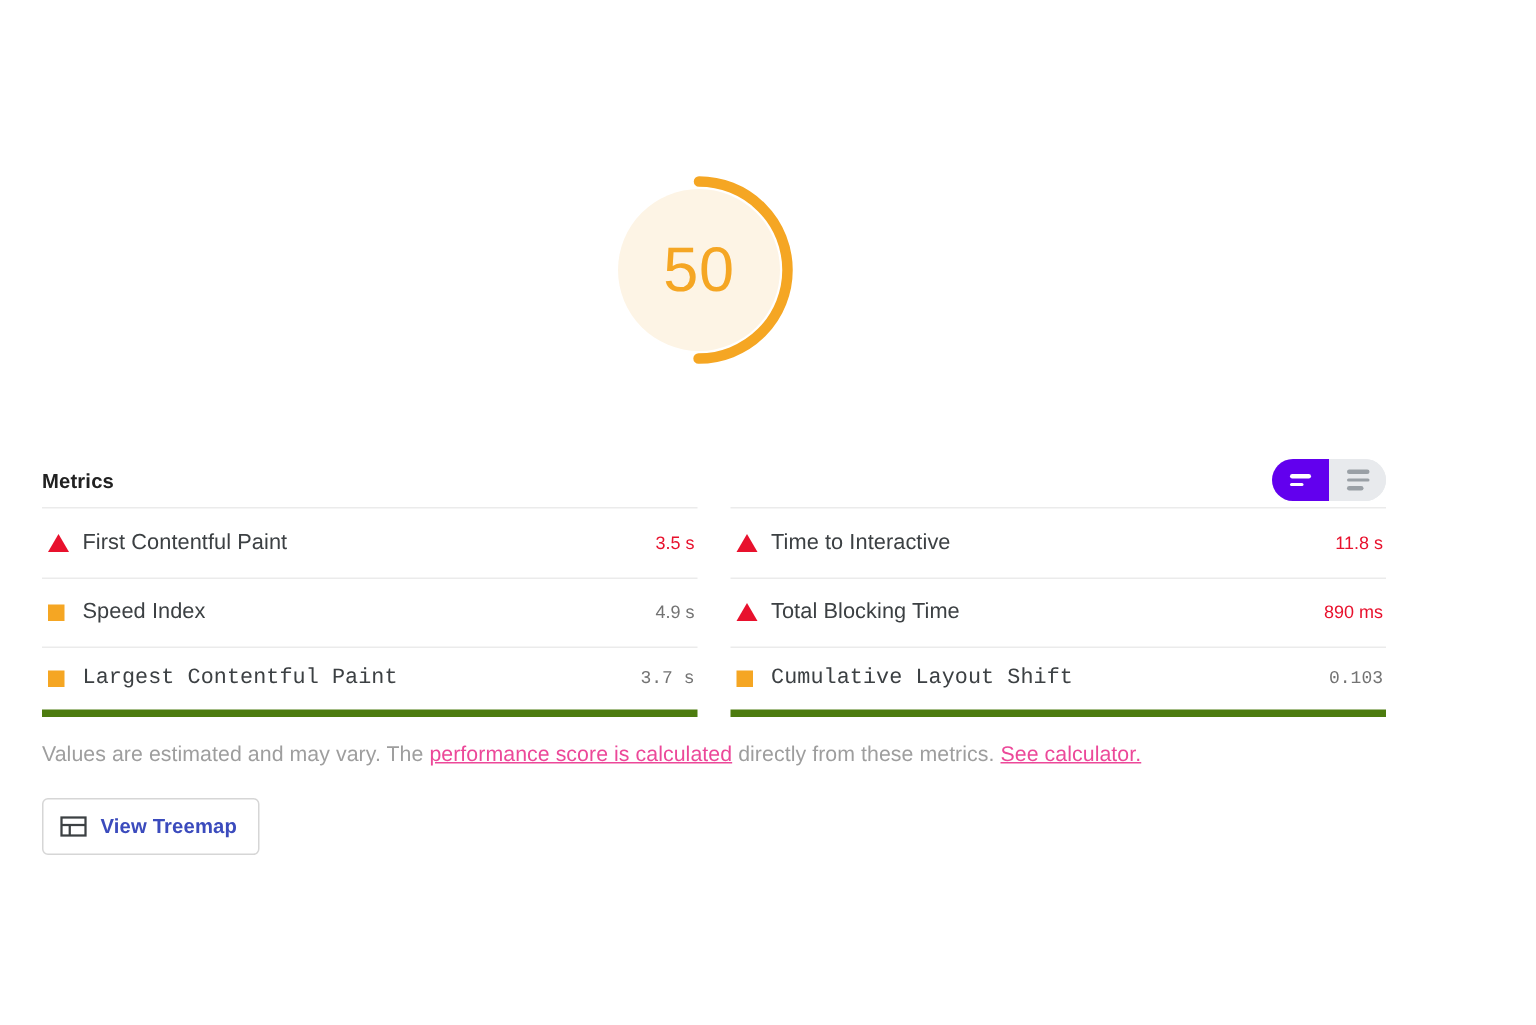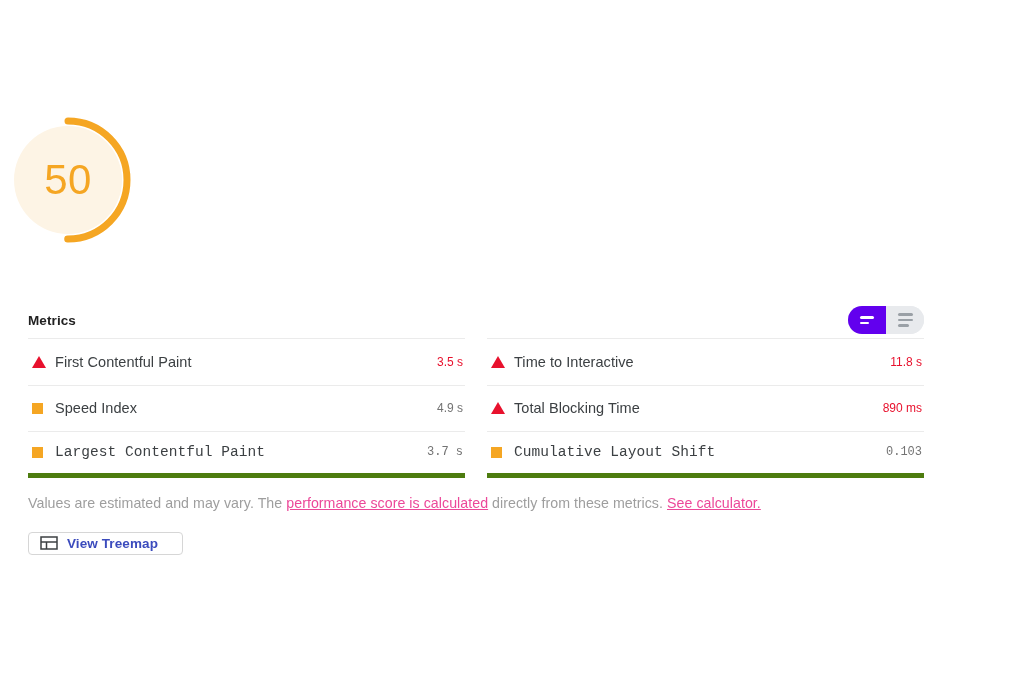--- a/index.html
+++ b/index.html
@@ -22,21 +22,21 @@
     overflow: hidden;
   }
 
   
   .gauge-wrap {
     position: absolute;
     left: 0;
     top: 112px;
     width: 932px;
     display: flex;
-    flex-direction: row;
+    flex-direction: column;
     align-items: center;
   }
   .gauge {
     position: relative;
     width: 136px;
     height: 136px;
     display: flex;
     align-items: center;
     justify-content: center;
   }
@@ -174,22 +174,22 @@
     color: #ec4899;
     text-decoration: underline;
   }
 
   
   .treemap-btn {
     margin-top: 18px;
     display: inline-flex;
     align-items: center;
     gap: 9px;
-    height: 23px;
-    padding: 0 24px 0 11px;
+    height: 38px;
+    padding: 0 14px 0 11px;
     border: 1px solid #d6d6d6;
     border-radius: 4px;
     background: #ffffff;
     cursor: pointer;
   }
   .treemap-label {
     font-size: 13.5px;
     font-weight: bold;
     color: #3b4bbd;
     letter-spacing: 0.1px;

